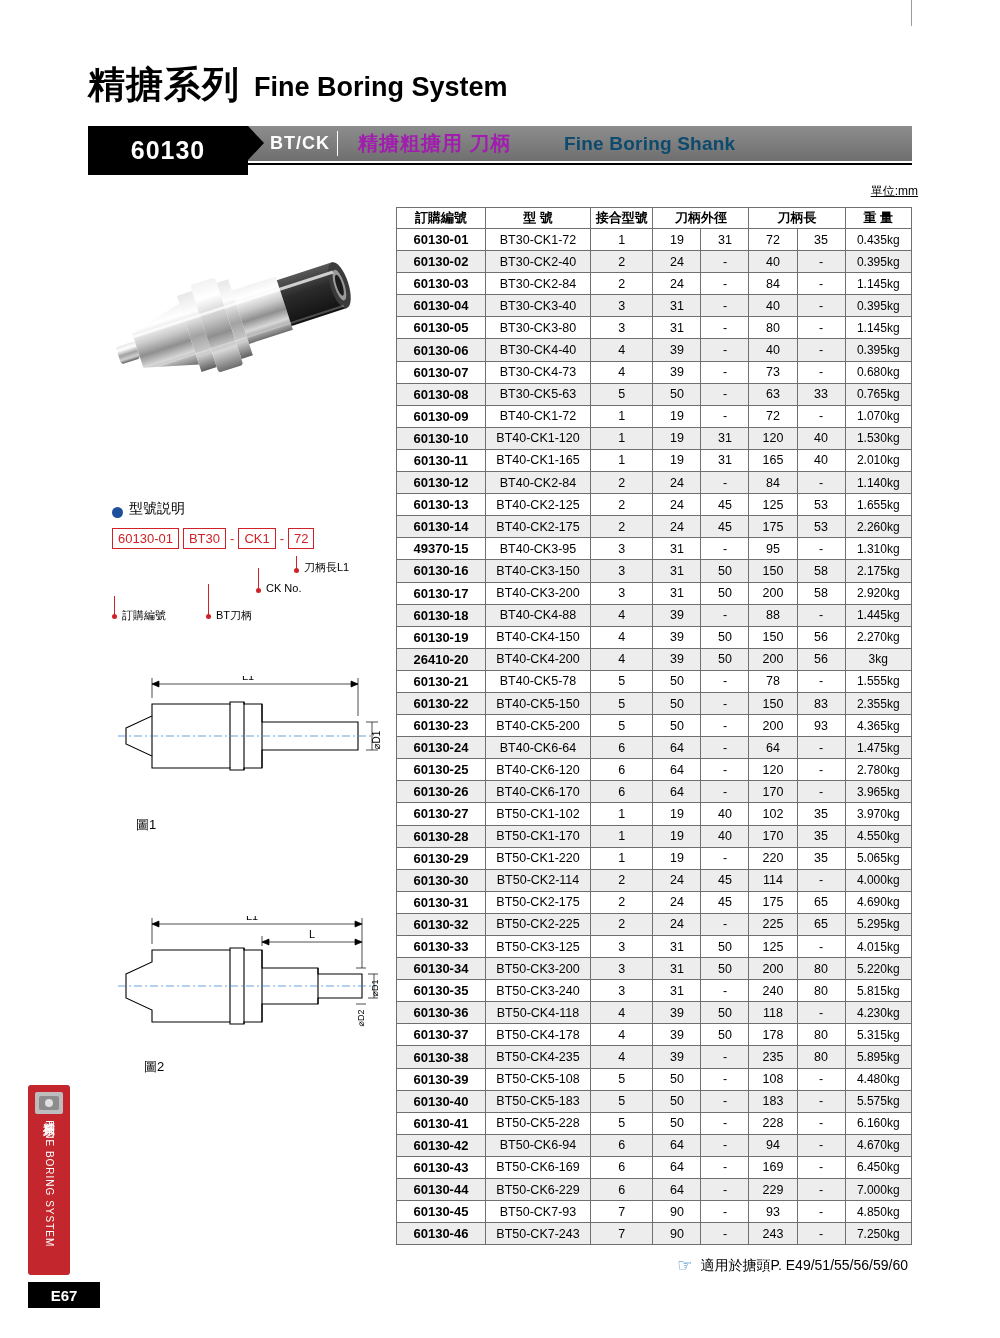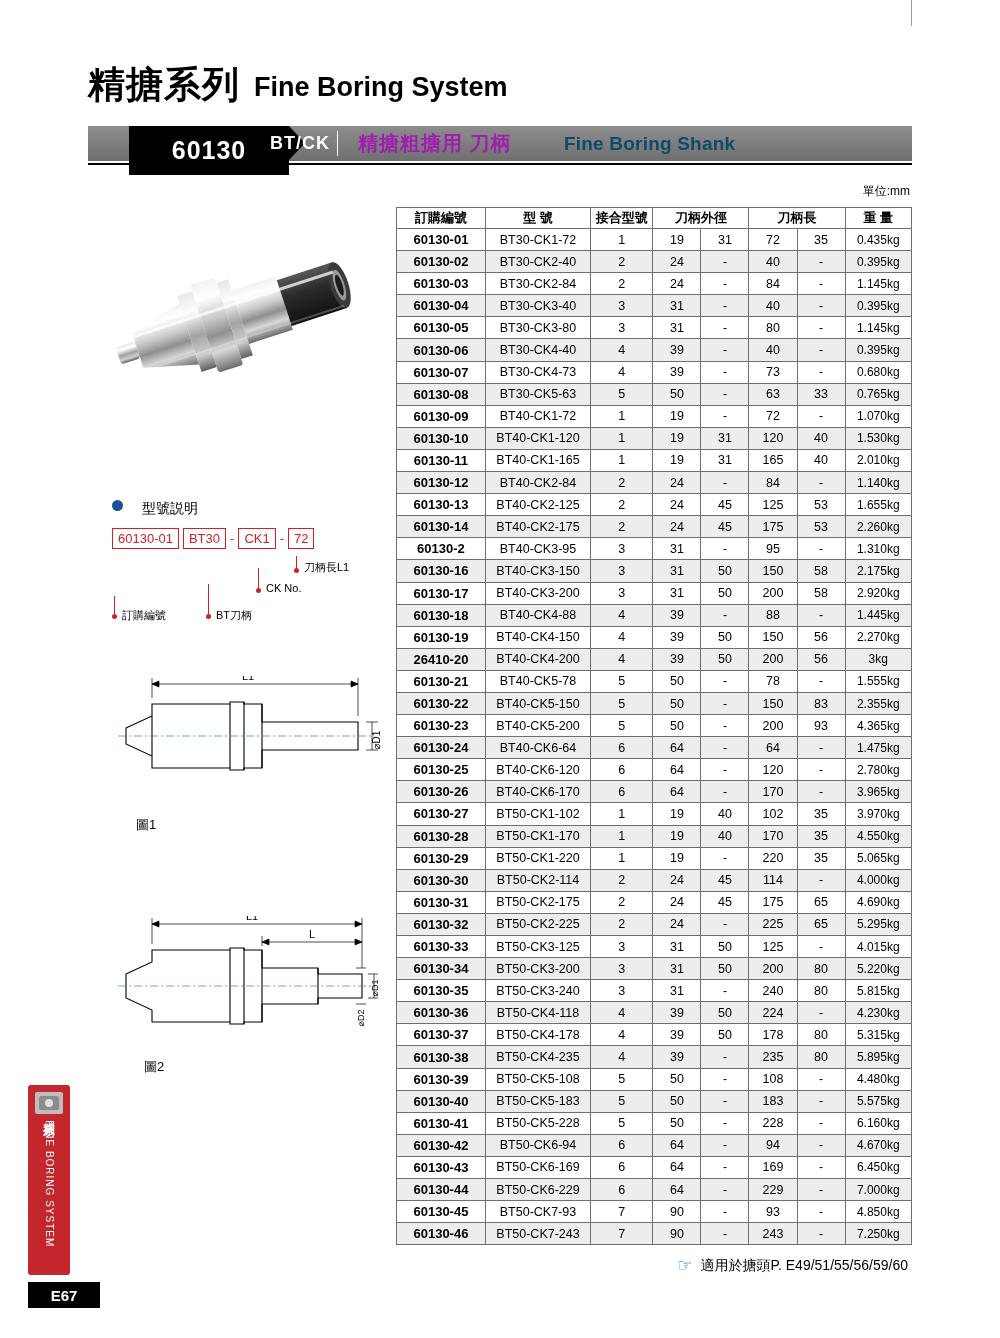--- a/index.html
+++ b/index.html
@@ -14,33 +14,33 @@
   .corner-tick{position:absolute;top:0;right:88px;width:1px;height:26px;background:#9a9a9a;}
 
   
   .title-row{position:absolute;left:88px;top:66px;display:flex;align-items:flex-end;gap:14px;}
   .title-cn{font-size:37px;font-weight:bold;letter-spacing:1px;line-height:1;}
   .title-en{font-size:27px;font-weight:bold;line-height:1;padding-bottom:2px;}
 
   .bar{position:absolute;left:88px;top:126px;width:824px;height:35px;background:#7d7d7d;
        background:linear-gradient(180deg,#8d8d8d 0%,#6f6f6f 100%);}
   .bar-num{position:absolute;left:88px;top:126px;width:160px;height:49px;background:#000;
-     color:#fff;font-size:25px;font-weight:bold;display:flex;align-items:center;justify-content:center;letter-spacing:1px;margin-left:41px;}
+     color:#fff;font-size:25px;font-weight:bold;display:flex;align-items:center;justify-content:center;letter-spacing:1px;}
   .bar-num::after{content:"";position:absolute;right:-16px;top:0;border-top:17.5px solid transparent;
      border-bottom:17.5px solid transparent;border-left:16px solid #000;}
   .bar-bt{position:absolute;left:270px;top:126px;height:35px;display:flex;align-items:center;
      color:#fff;font-size:18px;font-weight:bold;letter-spacing:1px;}
   .bar-sep{position:absolute;left:337px;top:131px;width:1px;height:25px;background:#fff;}
   .bar-cn{position:absolute;left:358px;top:126px;height:35px;display:flex;align-items:center;
      color:#a21caf;font-size:20px;font-weight:bold;letter-spacing:1px;}
   .bar-en{position:absolute;left:564px;top:126px;height:35px;display:flex;align-items:center;
      color:#0c4a6e;font-size:19px;font-weight:bold;letter-spacing:.2px;}
   .bar-line{position:absolute;left:88px;top:163px;width:824px;height:2px;background:#000;}
 
-  .unit{position:absolute;right:90px;top:183px;font-size:12px;}
+  .unit{position:absolute;right:82px;top:183px;font-size:12px;text-decoration:underline;}
 
   
   .table-wrap{position:absolute;left:396px;top:207px;width:516px;}
   table{border-collapse:collapse;width:516px;font-size:12.5px;}
   th,td{border:1px solid #6f6f6f;text-align:center;padding:0;}
   thead th{font-weight:bold;background:#fff;}
   .hdr-top td,.hdr-top th{height:20px;font-size:13px;}
   .hdr-bot td,.hdr-bot th{height:19px;font-size:12px;}
   tbody tr{height:21.1px;}
   tbody td{height:21.1px;}
@@ -50,21 +50,21 @@
   .c-d1{width:46px;}
   .c-d2{width:46px;}
   .c-l1{width:46px;}
   .c-l{width:46px;}
   .c-nw{width:64px;font-size:12px;}
   tbody tr:nth-child(even){background:#ededed;}
 
   
   .tool-img{position:absolute;left:96px;top:190px;width:290px;height:290px;}
 
-  .legend{position:absolute;left:112px;top:500px;font-size:14px;display:flex;align-items:flex-start;gap:19px;}
+  .legend{position:absolute;left:112px;top:500px;font-size:14px;display:flex;align-items:flex-end;gap:6px;}
   .dot{width:11px;height:11px;border-radius:50%;background:#1d4f9c;display:inline-block;}
 
   .code-row{position:absolute;left:112px;top:528px;display:flex;align-items:center;gap:4px;font-size:13px;}
   .code-box{border:1px solid #cf2127;color:#cf2127;padding:2px 5px;font-size:13px;}
   .dash{color:#cf2127;font-size:13px;}
 
   .callouts{position:absolute;left:108px;top:556px;width:280px;height:80px;font-size:11px;}
   .callouts .lbl{position:absolute;white-space:nowrap;}
   .cdot{position:absolute;width:5px;height:5px;border-radius:50%;background:#cf2127;}
   .cline{position:absolute;background:#cf2127;}
@@ -386,21 +386,21 @@
             <td class="c-order">60130-14</td>
             <td class="c-model">BT40-CK2-175</td>
             <td class="c-ck">2</td>
             <td class="c-d1">24</td>
             <td class="c-d2">45</td>
             <td class="c-l1">175</td>
             <td class="c-l">53</td>
             <td class="c-nw">2.260kg</td>
           </tr>
           <tr>
-            <td class="c-order">60130-2</td>
+            <td class="c-order">49370-15</td>
             <td class="c-model">BT40-CK3-95</td>
             <td class="c-ck">3</td>
             <td class="c-d1">31</td>
             <td class="c-d2">-</td>
             <td class="c-l1">95</td>
             <td class="c-l">-</td>
             <td class="c-nw">1.310kg</td>
           </tr>
           <tr>
             <td class="c-order">60130-16</td>
@@ -601,21 +601,21 @@
             <td class="c-l1">240</td>
             <td class="c-l">80</td>
             <td class="c-nw">5.815kg</td>
           </tr>
           <tr>
             <td class="c-order">60130-36</td>
             <td class="c-model">BT50-CK4-118</td>
             <td class="c-ck">4</td>
             <td class="c-d1">39</td>
             <td class="c-d2">50</td>
-            <td class="c-l1">224</td>
+            <td class="c-l1">118</td>
             <td class="c-l">-</td>
             <td class="c-nw">4.230kg</td>
           </tr>
           <tr>
             <td class="c-order">60130-37</td>
             <td class="c-model">BT50-CK4-178</td>
             <td class="c-ck">4</td>
             <td class="c-d1">39</td>
             <td class="c-d2">50</td>
             <td class="c-l1">178</td>

